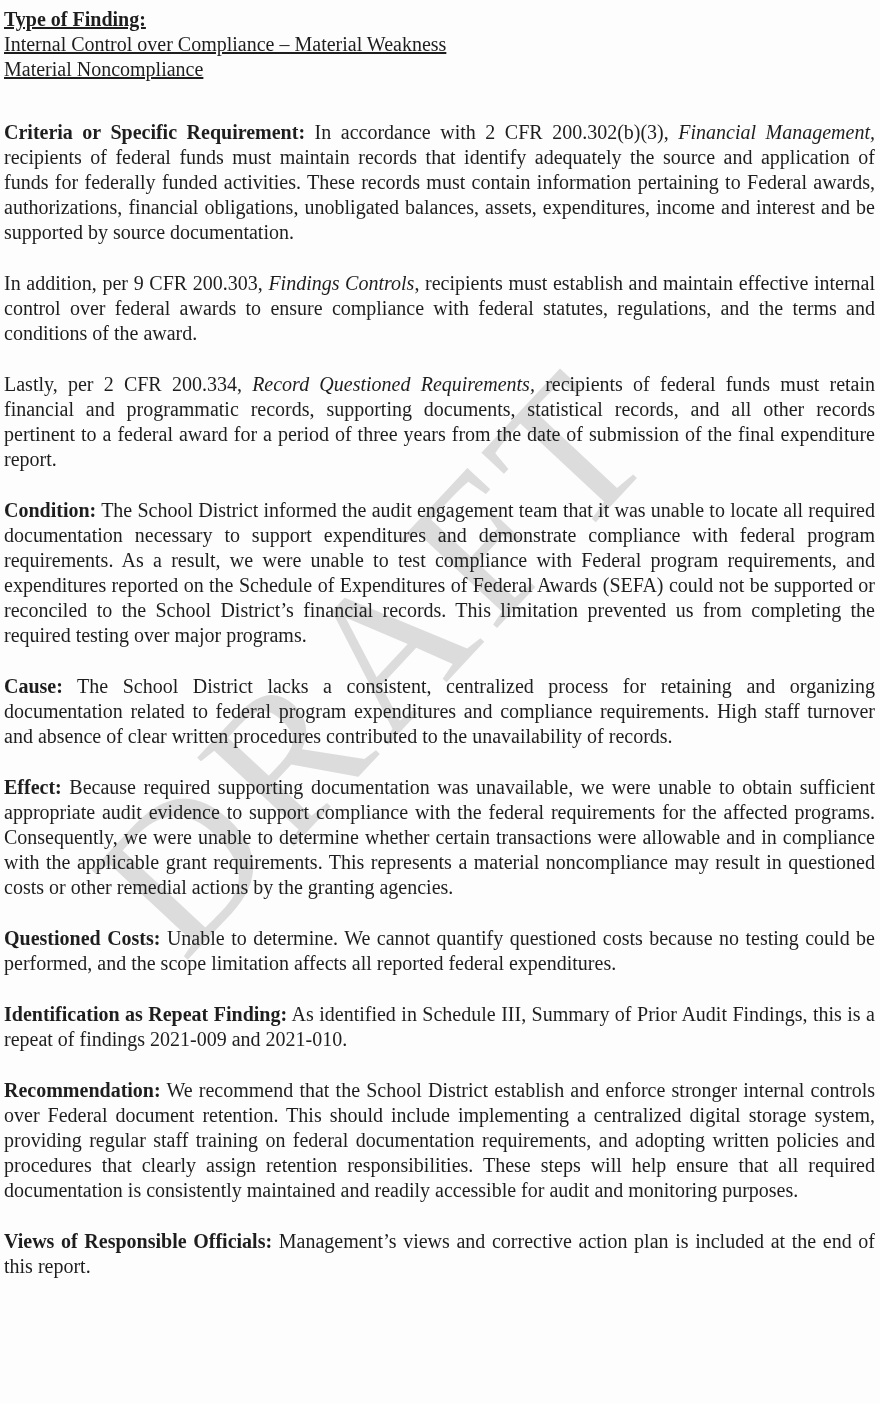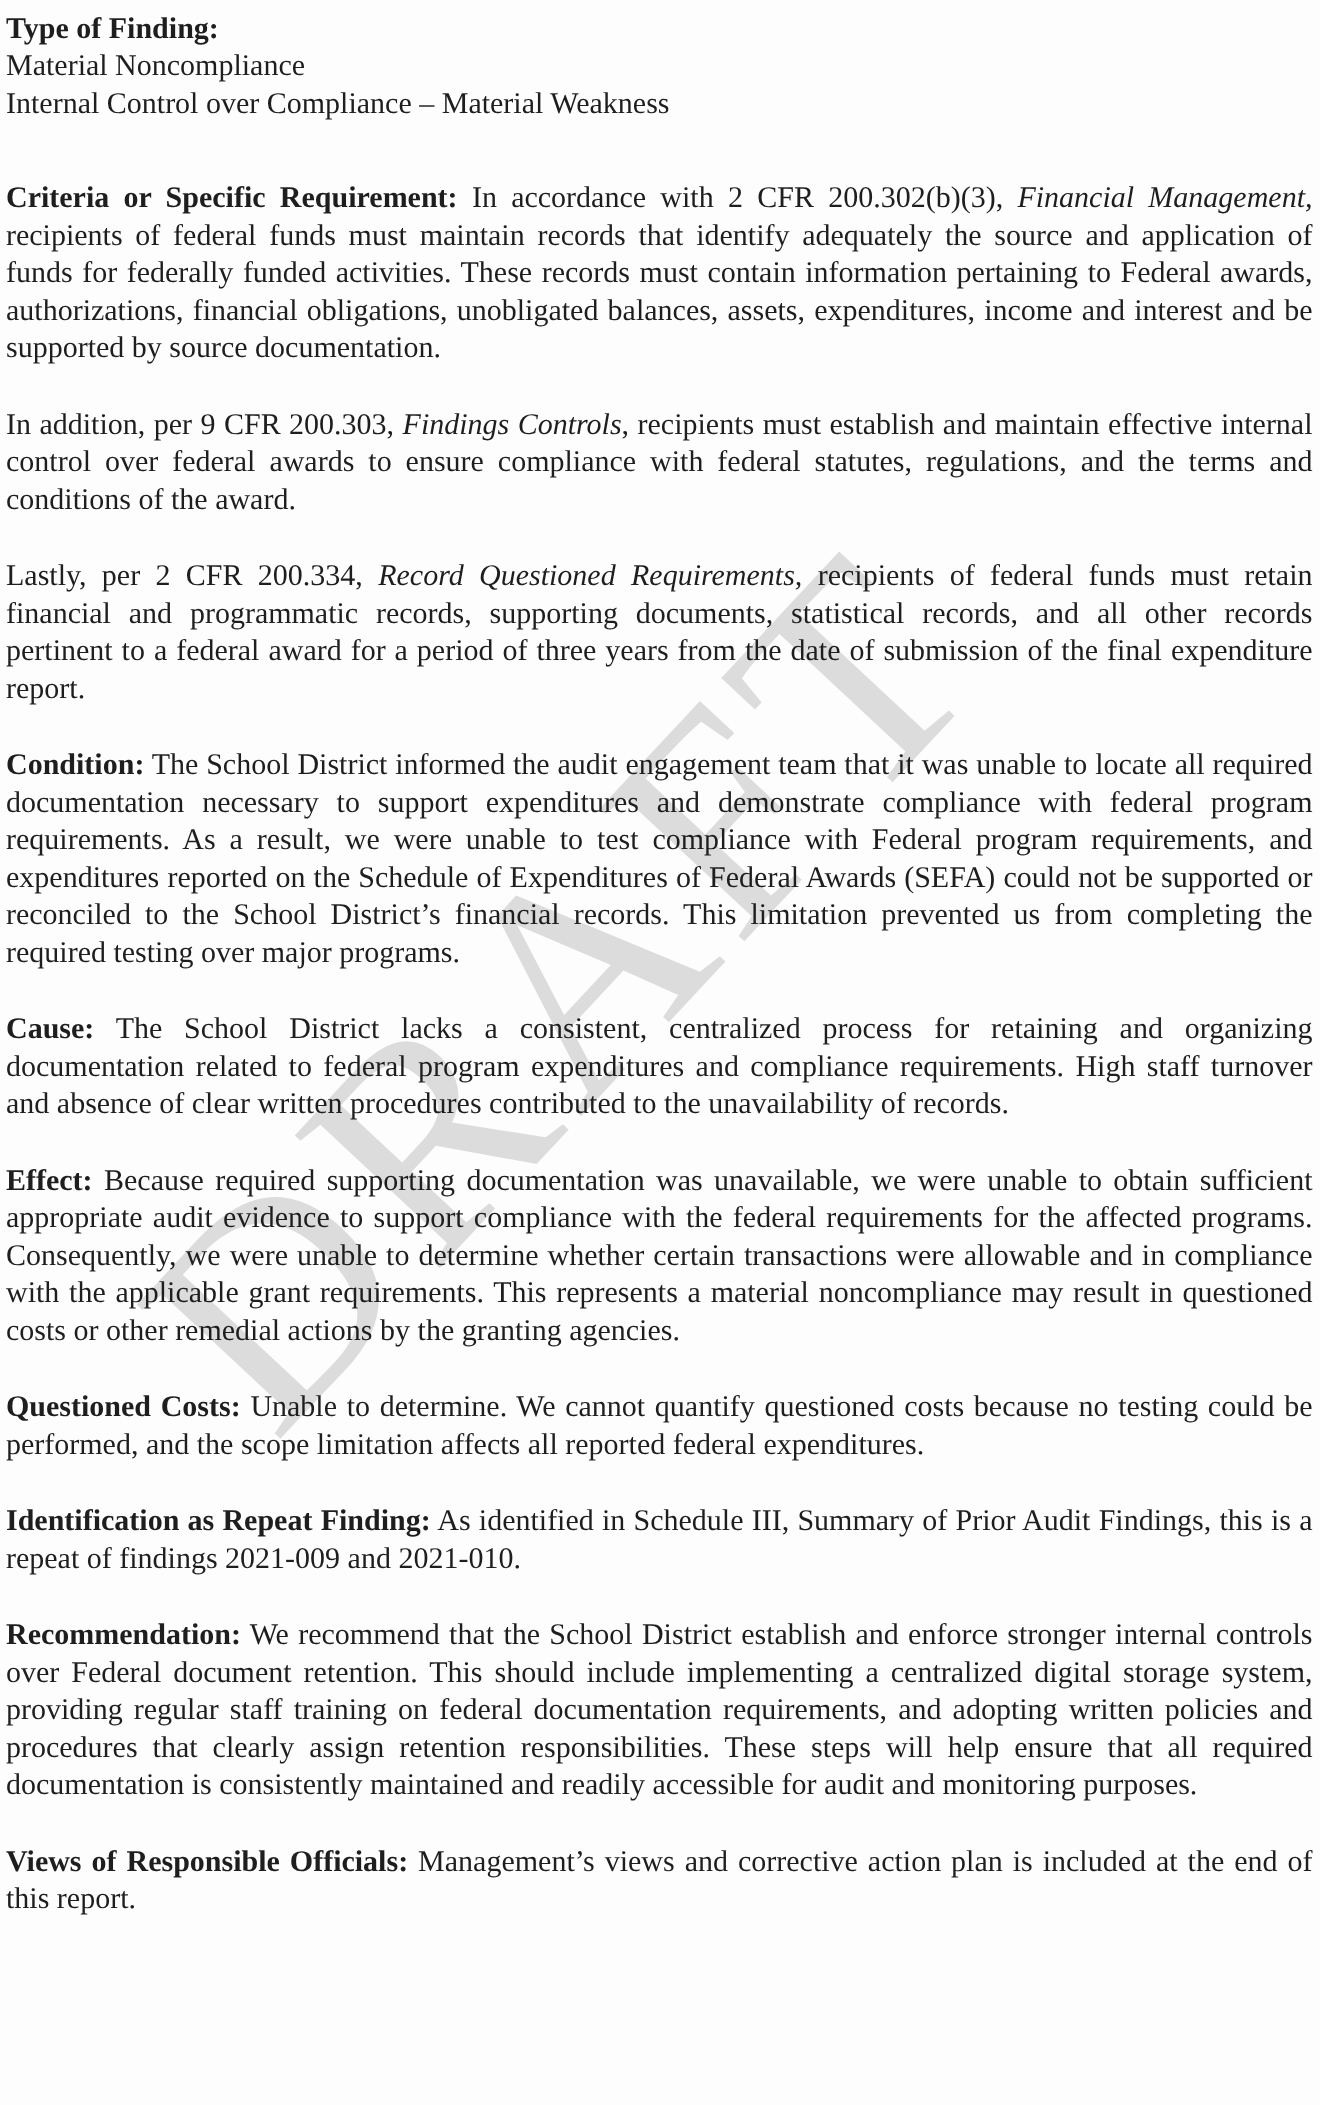--- a/index.html
+++ b/index.html
@@ -38,20 +38,21 @@
     font-size: 20px;
     line-height: 25px;
   }
   .para {
     margin: 0 0 26px 0;
     text-align: justify;
   }
   .type-block {
     margin: 0 0 38px 0;
     text-align: left;
+    text-decoration: underline;
   }
   .type-block .line { display: block; }
   b.lbl { font-weight: bold; }
   i.ital { font-style: italic; }
   .pagenum {
     position: absolute;
     left: 344px;
     top: 1420px;
     width: 60px;
     text-align: center;
@@ -63,22 +64,22 @@
 <body>
 
 <div class="page">
 
   <div class="watermark" style="color: rgb(199, 199, 199);">DRAFT</div>
 
   <div class="content">
 
     <div class="type-block">
       <b class="lbl line">Type of Finding:</b>
+      <span class="line">Internal Control over Compliance – Material Weakness</span>
       <span class="line">Material Noncompliance</span>
-      <span class="line">Internal Control over Compliance – Material Weakness</span>
     </div>
 
     <p class="para">
       <b class="lbl">Criteria or Specific Requirement:</b><span> In accordance with 2 CFR 200.302(b)(3), </span><i class="ital">Financial Management,</i><span> recipients of federal funds must maintain records that identify adequately the source and application of funds for federally funded activities. These records must contain information pertaining to Federal awards, authorizations, financial obligations, unobligated balances, assets, expenditures, income and interest and be supported by source documentation.</span>
     </p>
 
     <p class="para">
       <span>In addition, per 9 CFR 200.303, </span><i class="ital">Findings Controls</i><span>, recipients must establish and maintain effective internal control over federal awards to ensure compliance with federal statutes, regulations, and the terms and conditions of the award.</span>
     </p>
 

